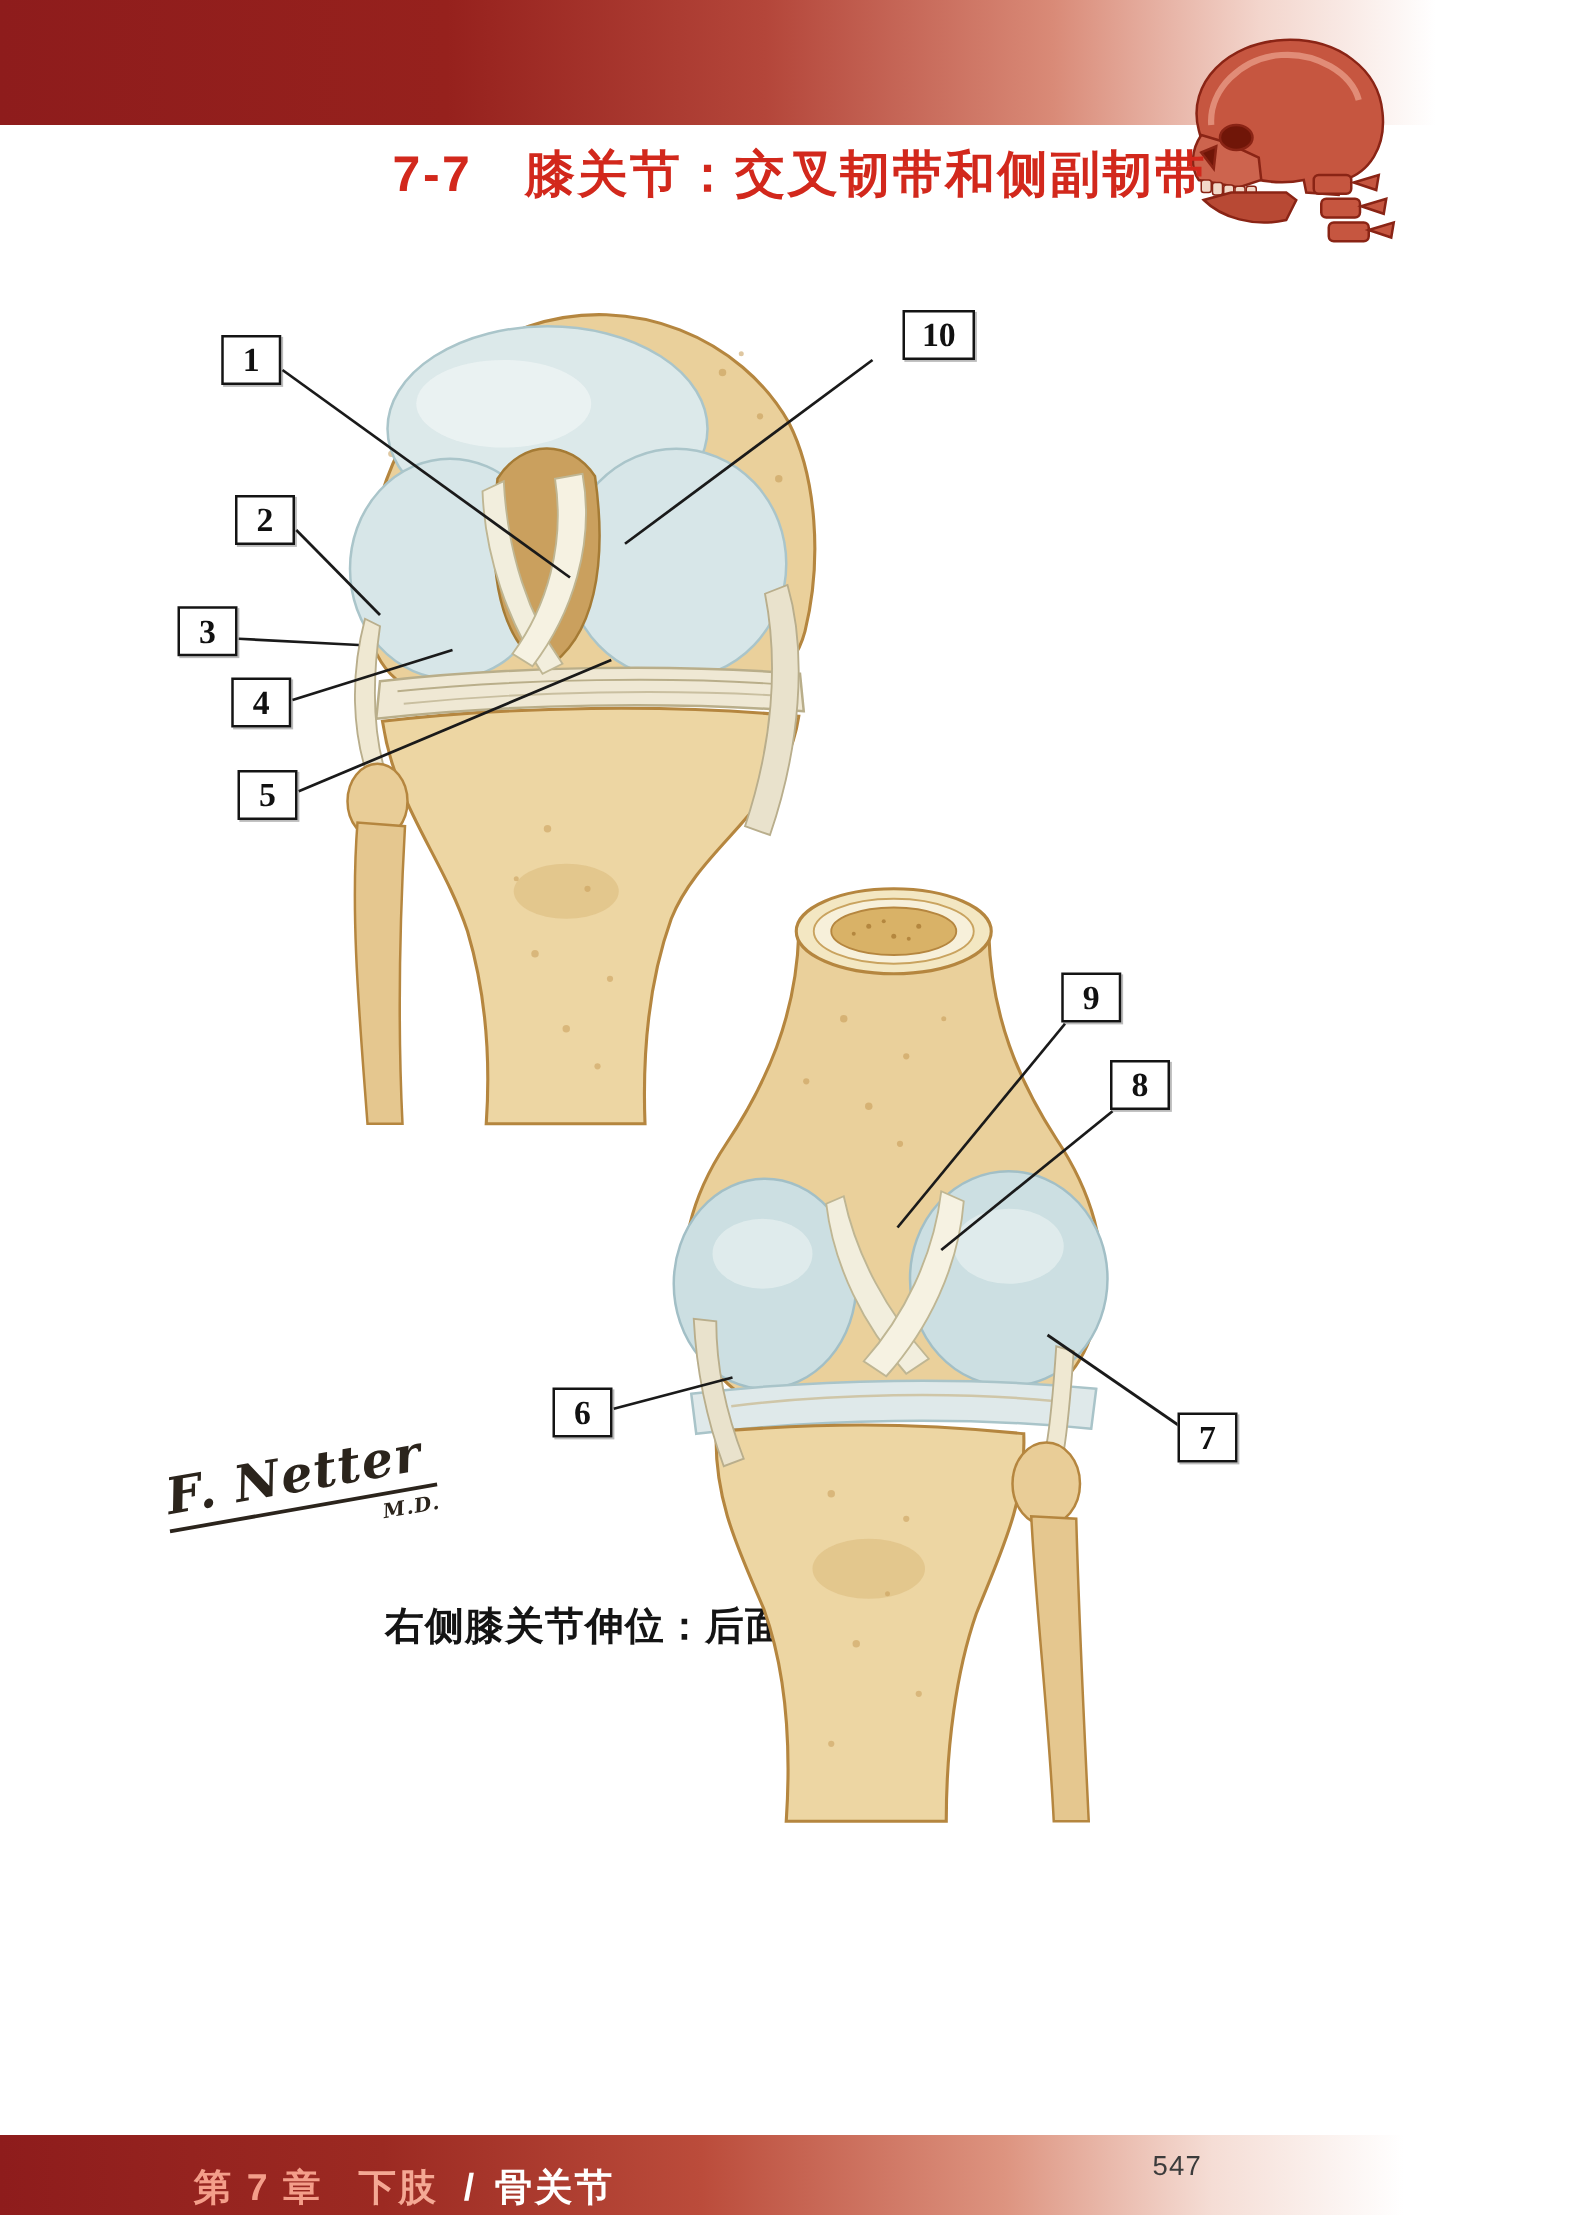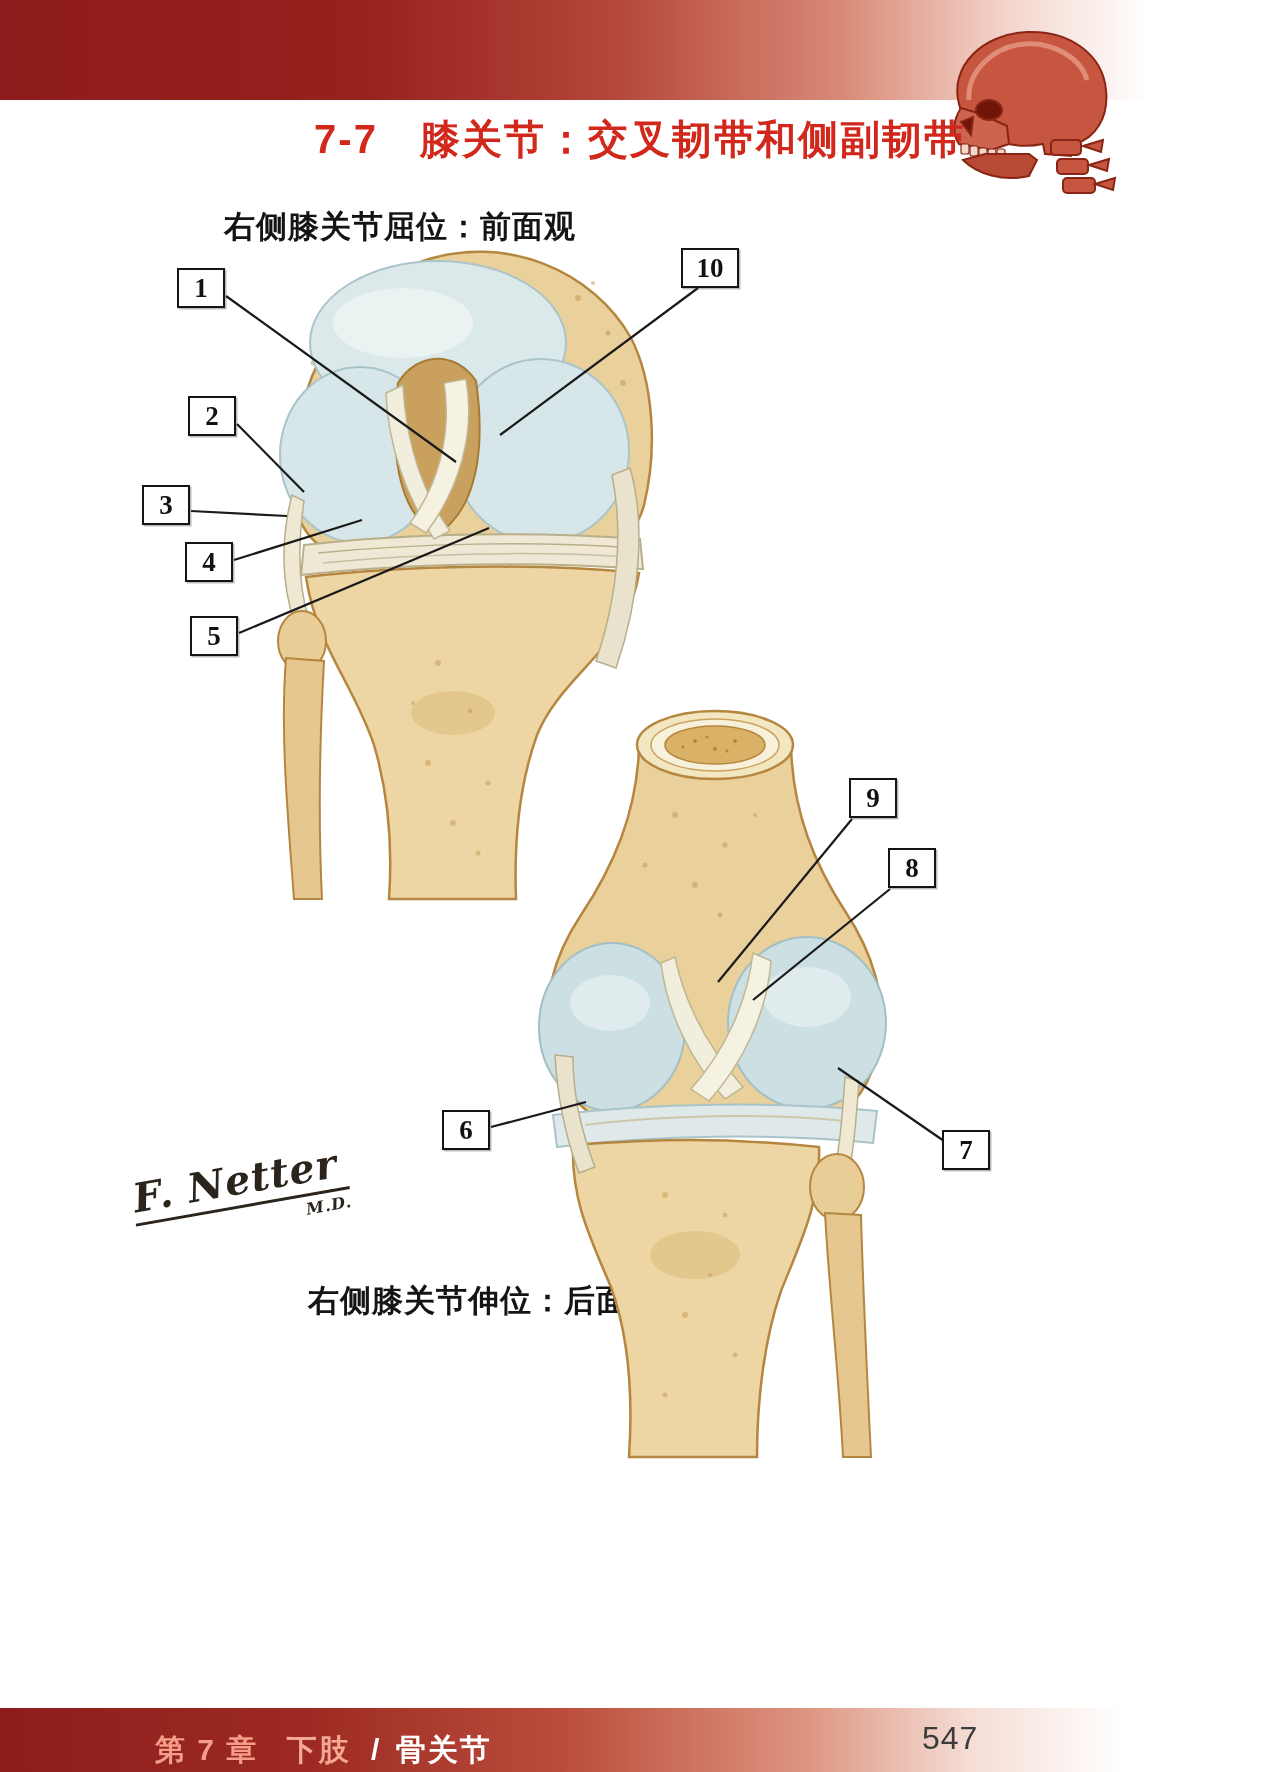--- a/index.html
+++ b/index.html
@@ -52,21 +52,21 @@
     background:linear-gradient(90deg,#8e1c1c 0%,#9c2a22 24%,#bb4c3b 44%,#dd9480 63%,#f5ddd5 76%,#ffffff 88%);
   }
   .footer-text {
     position:absolute; left:155px; top:22px; font-size:30px; font-weight:bold; letter-spacing:2px; white-space:nowrap;
   }
   .footer-text .ch  { color:#f49e8a; }
   .footer-text .sec { color:#f4a894; margin-left:18px; }
   .footer-text .sep { color:#ffffff; margin:0 4px 0 10px; }
   .footer-text .sub { color:#ffffff; }
   .page-num {
-    position:absolute; left:922px; top:12px; font-size:32px; color:#3c3c3c; letter-spacing:1px;
+    position:absolute; left:922px; top:12px; font-size:22px; color:#3c3c3c; letter-spacing:1px;
   }
 </style>
 </head>
 <body>
 
 <div class="page">
 
   <div class="banner"></div>
 
   <svg class="skull-art" viewBox="0 0 195 180">
@@ -90,21 +90,20 @@
         <rect x="138" y="156" width="32" height="15" rx="4"></rect>
         <path d="M158,124 L178,118 L176,130 Z"></path>
         <path d="M164,143 L184,137 L182,149 Z"></path>
         <path d="M170,162 L190,156 L188,168 Z"></path>
       </g>
     </g>
   </svg>
 
   <div class="page-title">7-7　膝关节：交叉韧带和侧副韧带</div>
 
-  <div class="fig-caption" id="caption1">右侧膝关节屈位：前面观</div>
   <div class="fig-caption" id="caption2">右侧膝关节伸位：后面观</div>
 
   <svg class="figure-art" style="left:238px;top:243px" width="460" height="670" viewBox="0 0 460 670">
 
     <path d="M57,262 C45,165 92,52 185,18 C268,-10 355,28 393,95 C415,138 420,205 406,262 C396,300 362,316 330,310 L128,312 C94,318 66,300 57,262 Z" fill="#ead09b" stroke="#b5863f" stroke-width="2.5"></path>
     <g fill="#c59a55" opacity=".55">
       <circle cx="95" cy="70" r="3"></circle>
         <circle cx="120" cy="45" r="2.5"></circle>
         <circle cx="340" cy="55" r="3"></circle>
       <circle cx="370" cy="90" r="2.5"></circle>
@@ -213,21 +212,21 @@
       <line x1="491" y1="1127" x2="586" y2="1102"></line>
       <line x1="944" y1="1141" x2="838" y2="1068"></line>
     </g>
   </svg>
 
   <div class="callout" style="left:177px;top:268px">1</div>
   <div class="callout" style="left:188px;top:396px">2</div>
   <div class="callout" style="left:142px;top:485px">3</div>
   <div class="callout" style="left:185px;top:542px">4</div>
   <div class="callout" style="left:190px;top:616px">5</div>
-  <div class="callout wide" style="left:681px;top:248px">10</div>
+  <div class="callout wide" style="left:722px;top:248px">10</div>
 
   <div class="callout" style="left:442px;top:1110px">6</div>
   <div class="callout" style="left:942px;top:1130px">7</div>
   <div class="callout" style="left:888px;top:848px">8</div>
   <div class="callout" style="left:849px;top:778px">9</div>
 
   <div class="signature">
     <div class="sig-name">F. Netter</div>
     <div class="sig-cred">M.D.</div>
   </div>

